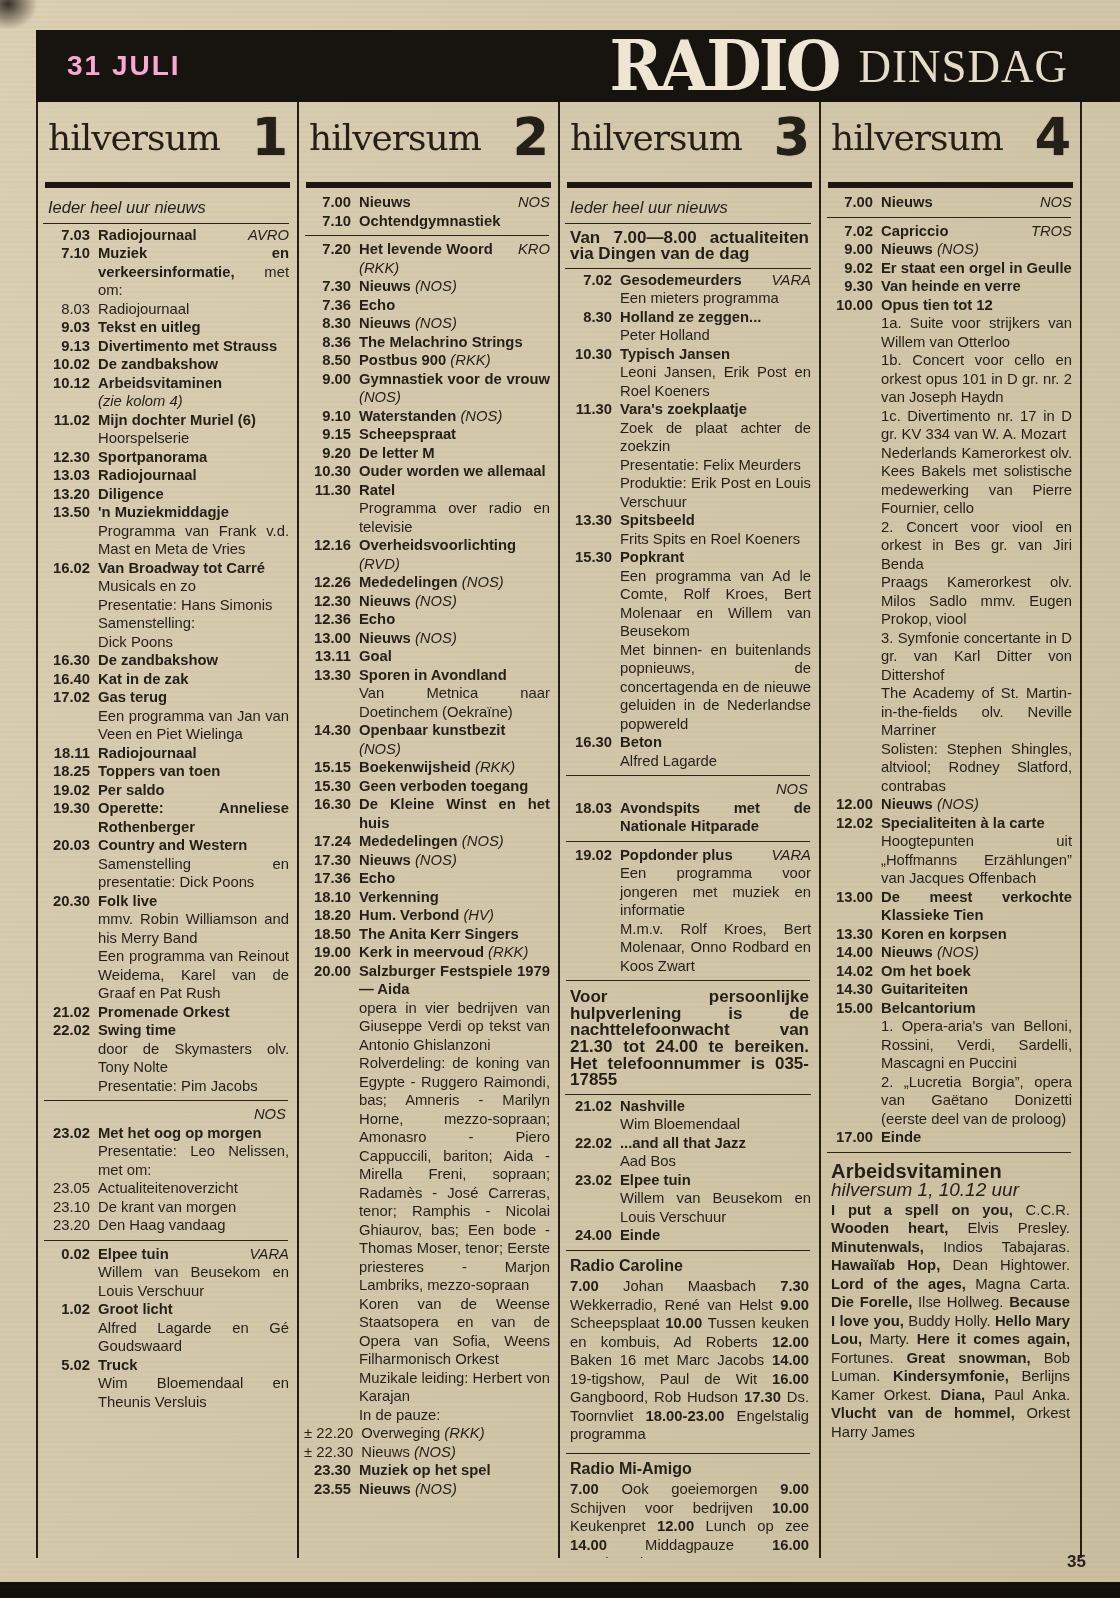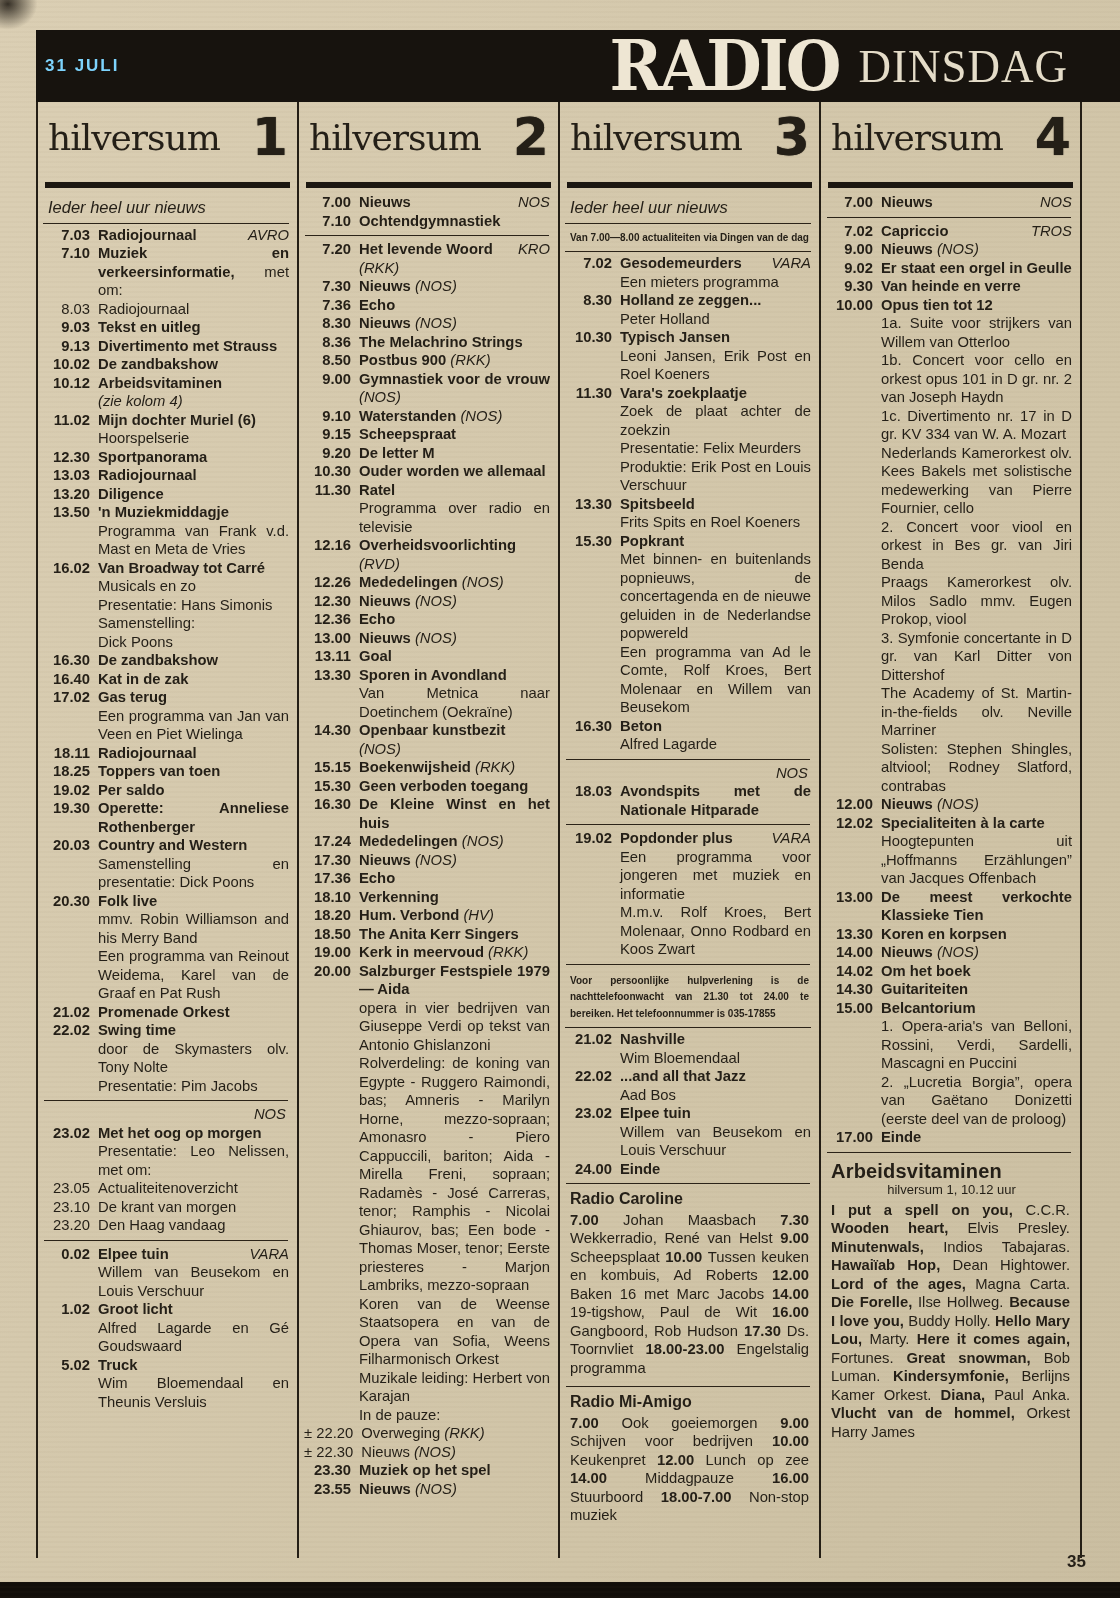--- a/index.html
+++ b/index.html
@@ -6,21 +6,21 @@
   .page{position:relative;width:1120px;height:1598px;overflow:hidden;
     background:linear-gradient(115deg,#dbcfb4 0%,#d5c9ad 35%,#d0c4a7 70%,#cabea1 100%);
     font-family:"Liberation Sans",sans-serif;color:#241f17;}
   .page::after{content:"";position:absolute;inset:0;pointer-events:none;
     background:repeating-linear-gradient(0deg,rgba(120,100,70,.035) 0 2px,transparent 2px 5px);}
   .smudge{position:absolute;left:-6px;top:-8px;width:46px;height:40px;background:
     radial-gradient(ellipse at 30% 30%,rgba(25,20,14,.85),rgba(25,20,14,0) 65%);}
   
   .banner{position:absolute;left:36px;top:30px;right:0;height:72px;background:#17130e;
     display:flex;align-items:center;z-index:2;}
-  .date{color:#7dd3fc;font-size:17px;font-weight:bold;letter-spacing:2px;margin-left:9px;white-space:nowrap;}
+  .date{color:#f9a8d4;font-size:28px;font-weight:bold;letter-spacing:2px;margin-left:31px;white-space:nowrap;}
   .sp{flex:1;}
   .radio{color:#eee6d3;font-family:"DejaVu Serif",serif;font-weight:bold;font-size:64px;
     letter-spacing:-3px;line-height:1;transform:scaleY(1.08);margin-right:20px;}
   .day{color:#e4dcc8;font-family:"Liberation Serif",serif;font-size:45px;letter-spacing:1px;
     margin-right:52px;line-height:1;transform:scaleY(1.05);}
   
   .grid{position:absolute;left:36px;top:100px;width:1044px;height:1458px;display:flex;
     border-right:2px solid #241e15;z-index:1;}
   .col{flex:1 1 0;min-width:0;border-left:2px solid #241e15;display:flex;flex-direction:column;}
   .col-head{height:76px;display:flex;align-items:center;justify-content:space-between;
@@ -35,27 +35,27 @@
   .row .t{min-width:47px;text-align:right;font-weight:bold;white-space:nowrap;}
   .row .bdy{flex:1;margin-left:8px;text-align:justify;font-weight:bold;}
   .row.plain .t,.row.plain .bdy,.row.plain .ttl{font-weight:normal;}
   .org{float:right;font-style:italic;font-weight:normal;padding-left:6px;}
   .sfx{font-style:italic;font-weight:normal;}
   .tail{font-weight:normal;}
   .desc{font-weight:normal;text-align:justify;}
   .desc.i{font-style:italic;}
   .note{font-style:italic;font-size:16.5px;padding:5px 2px 6px 5px;
     border-bottom:1.5px solid #2b2318;margin-bottom:2px;}
-  .smallnote{font-size:10px;font-weight:bold;line-height:16.6px;text-align:justify;
+  .smallnote{font-size:17px;font-weight:bold;line-height:16.6px;text-align:justify;
     padding:4px 2px 5px 5px;border-bottom:1.5px solid #2b2318;margin-bottom:2px;}
   .divider{border-top:1.5px solid #2b2318;margin:5px 1px 4px 1px;}
   .orgline{font-style:italic;text-align:right;padding-right:3px;}
   .heading{font-weight:bold;font-size:16px;padding:2px 0 1px 5px;}
   .heading.big{font-size:20px;padding-top:5px;letter-spacing:.2px;}
-  .subnote{font-size:13px;padding-left:5px;text-align:center;}
+  .subnote{font-style:italic;font-size:19px;padding-left:5px;}
   .runtext{text-align:justify;padding:1px 2px 4px 5px;font-weight:normal;}
   .runtext b{font-weight:bold;margin-top:32px;}
   
   .pagenum{position:absolute;right:34px;bottom:26px;font-weight:bold;font-size:17px;}
   .bottom-band{position:absolute;left:0;right:0;bottom:0;height:16px;background:#120e0a;}
 </style>
 </head>
 <body>
 
 <div class="page">
@@ -386,21 +386,21 @@
           <div class="row">
             <span class="t">11.30</span>
             <div class="bdy"><span class="ttl">Vara's zoekplaatje</span><div class="desc">Zoek de plaat achter de zoekzin</div><div class="desc">Presentatie: Felix Meurders</div><div class="desc">Produktie: Erik Post en Louis Verschuur</div></div>
           </div>
           <div class="row">
             <span class="t">13.30</span>
             <div class="bdy"><span class="ttl">Spitsbeeld</span><div class="desc">Frits Spits en Roel Koeners</div></div>
           </div>
           <div class="row">
             <span class="t">15.30</span>
-            <div class="bdy"><span class="ttl">Popkrant</span><div class="desc">Met binnen- en buitenlands popnieuws, de concertagenda en de nieuwe geluiden in de Nederlandse popwereld</div><div class="desc">Een programma van Ad le Comte, Rolf Kroes, Bert Molenaar en Willem van Beusekom</div></div>
+            <div class="bdy"><span class="ttl">Popkrant</span><div class="desc">Een programma van Ad le Comte, Rolf Kroes, Bert Molenaar en Willem van Beusekom</div><div class="desc">Met binnen- en buitenlands popnieuws, de concertagenda en de nieuwe geluiden in de Nederlandse popwereld</div></div>
           </div>
           <div class="row">
             <span class="t">16.30</span>
             <div class="bdy"><span class="ttl">Beton</span><div class="desc">Alfred Lagarde</div></div>
           </div>
           <div class="divider"></div>
           <div class="orgline">NOS</div>
           <div class="row">
             <span class="t">18.03</span>
             <div class="bdy"><span class="ttl">Avondspits met de Nationale Hitparade</span></div>

